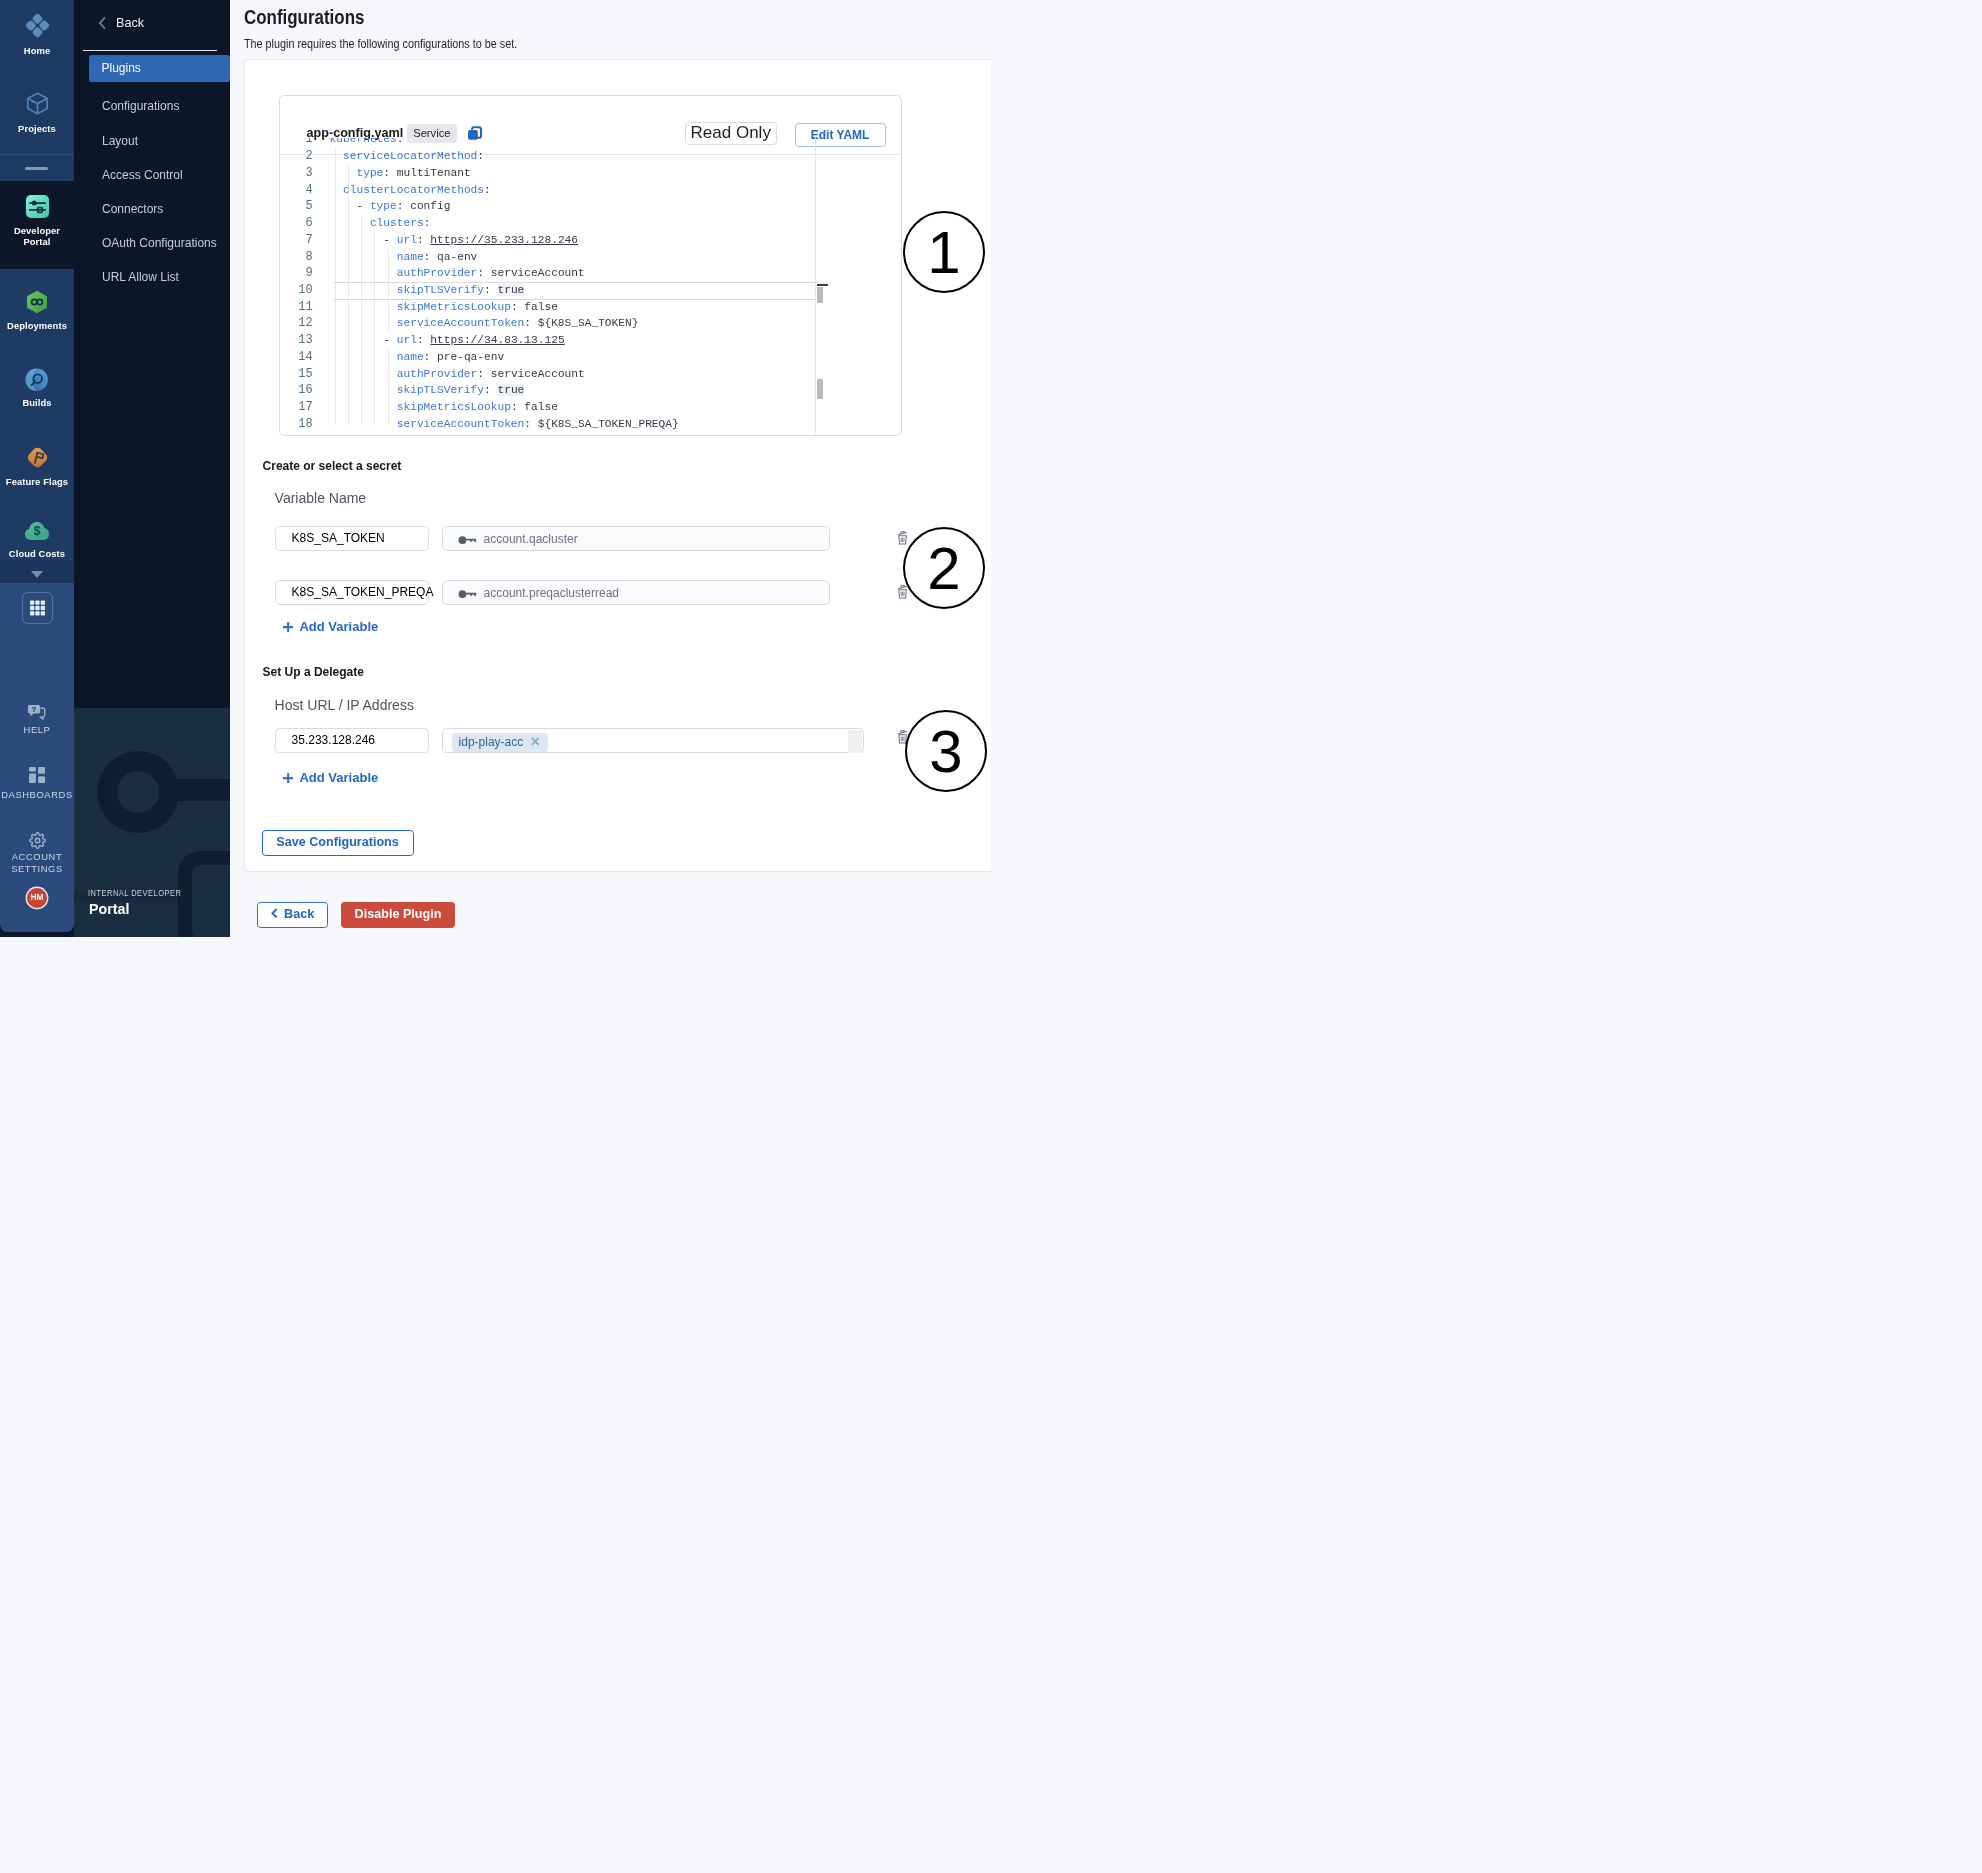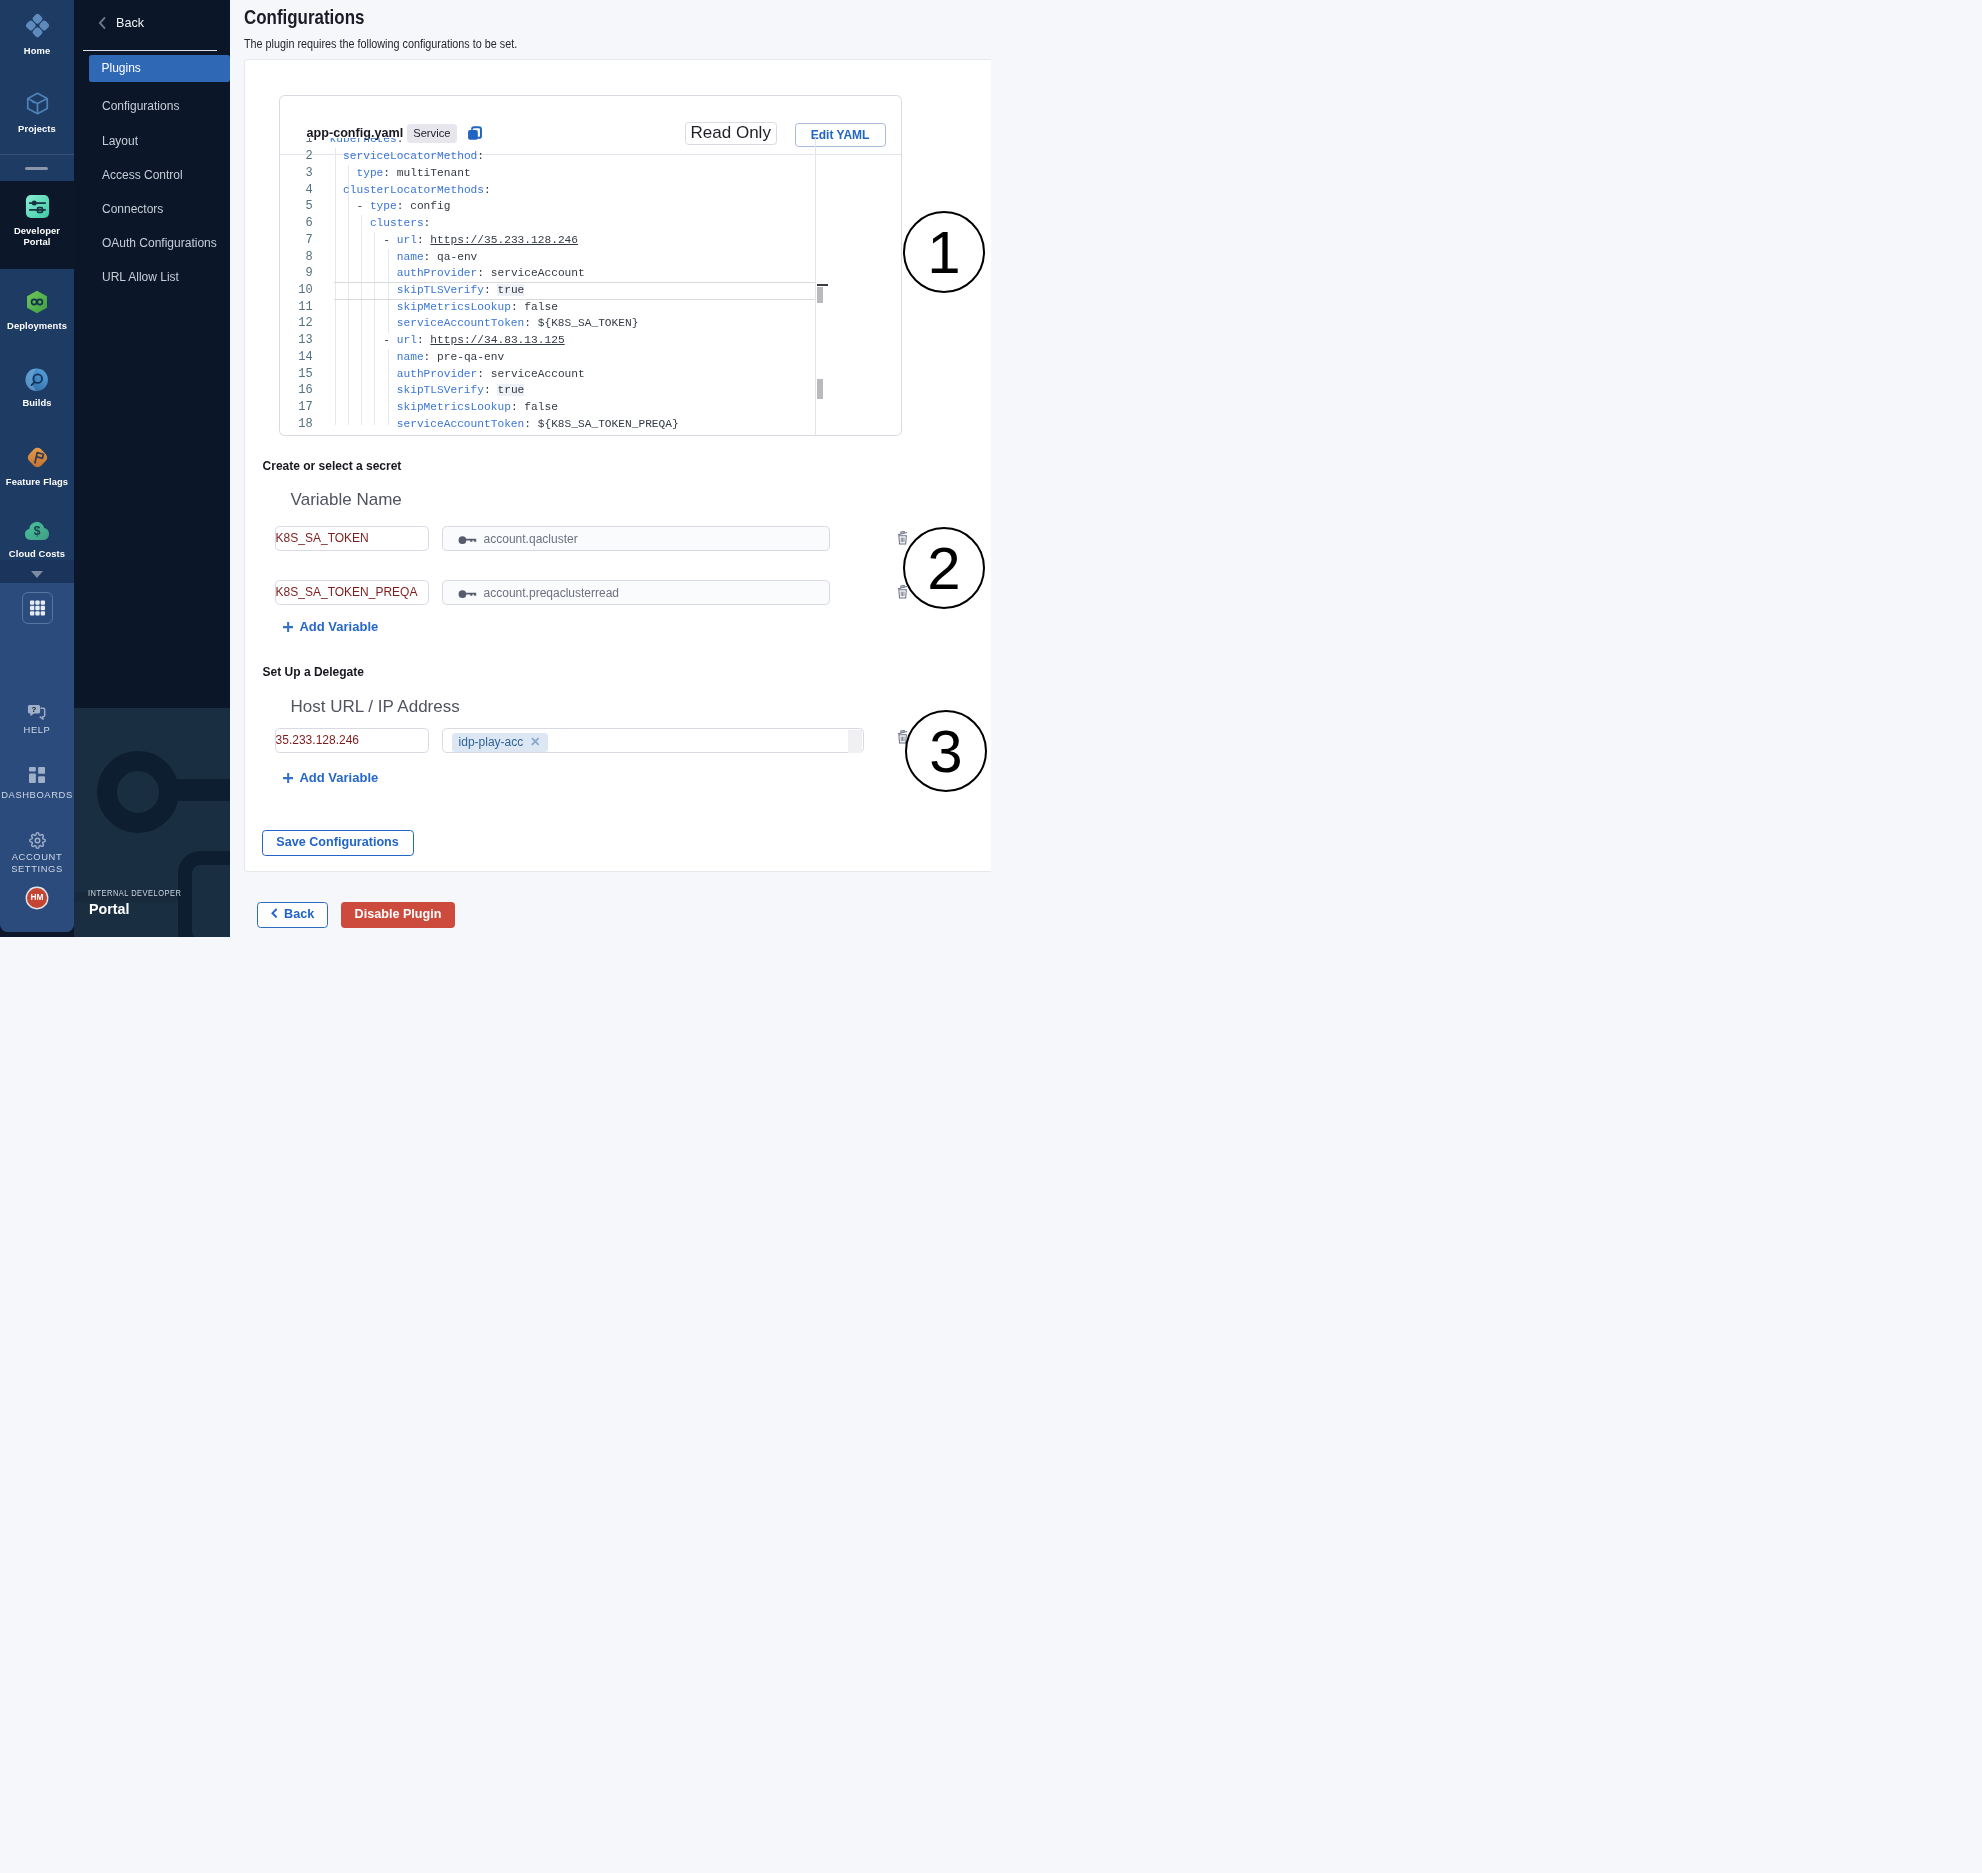--- a/index.html
+++ b/index.html
@@ -56,22 +56,22 @@
   #code { position:absolute; left:0; top:42px; width:536px; height:297px; overflow:hidden; border-right:0.9px solid #e4e5ea; }
   .ln { position:absolute; width:33px; left:0; text-align:right; font-family:"Liberation Mono", monospace; font-size:12px; line-height:16.7px; color:#54717f; }
   .cl { position:absolute; left:50px; white-space:pre; font-family:"Liberation Mono", monospace; font-size:11.2px; line-height:16.7px; color:#333a46; }
   .cl .k { color:#3b76d6; }
   .cl .u { text-decoration:underline; }
   .cl .hl { background:#eef1f6; }
   .guide { position:absolute; width:0.9px; background:#e7e8ec; }
 
   
   .h2 { position:absolute; left:18px; font-size:12px; font-weight:bold; color:#17171f; }
-  .flabel { position:absolute; left:30px; font-size:17px; color:#515360;margin-left:16px; }
-  .tinput { position:absolute; left:30px; width:154px; height:25px; background:#fff; border:0.9px solid #d9dae3; border-radius:4.7px; font-size:12px; color:#7f1d1d; line-height:23.4px; padding-left:0; }
+  .flabel { position:absolute; left:30px; font-size:14px; color:#515360; }
+  .tinput { position:absolute; left:30px; width:154px; height:25px; background:#fff; border:0.9px solid #d9dae3; border-radius:4.7px; font-size:12px; color:#000000; line-height:23.4px; padding-left:16px; }
   .sbox { position:absolute; left:197px; width:388px; height:25px; background:#fafbfd; border:0.9px solid #d8d9e2; border-radius:4.7px; }
   .sbox .ktxt { position:absolute; left:41px; top:5.2px; font-size:12px; color:#6e7080; }
   .addvar { position:absolute; left:38px; font-size:13px; font-weight:bold; color:#2667c8; }
   .addvar svg { margin-right:6.6px; position:relative; top:1.4px; }
   .trash { position:absolute; }
 
   #savebtn { position:absolute; left:17px; top:770px; width:152px; height:26px; background:#fff; border:0.9px solid #2264c8; border-radius:3.7px; font-size:12.6px; font-weight:bold; color:#2264c8; text-align:center; line-height:23.4px; }
   #backbtn { position:absolute; left:27px; top:902px; width:71px; height:26px; background:#fff; border:0.9px solid #2e6cc4; border-radius:3.7px; font-size:12.6px; font-weight:bold; color:#2063c9; text-align:center; line-height:23.4px; }
   #disbtn { position:absolute; left:111px; top:902px; width:114px; height:26px; background:#cd4b3d; border:none; border-radius:3.7px; font-size:12.6px; font-weight:bold; color:#fff; text-align:center; line-height:25px; }
 

